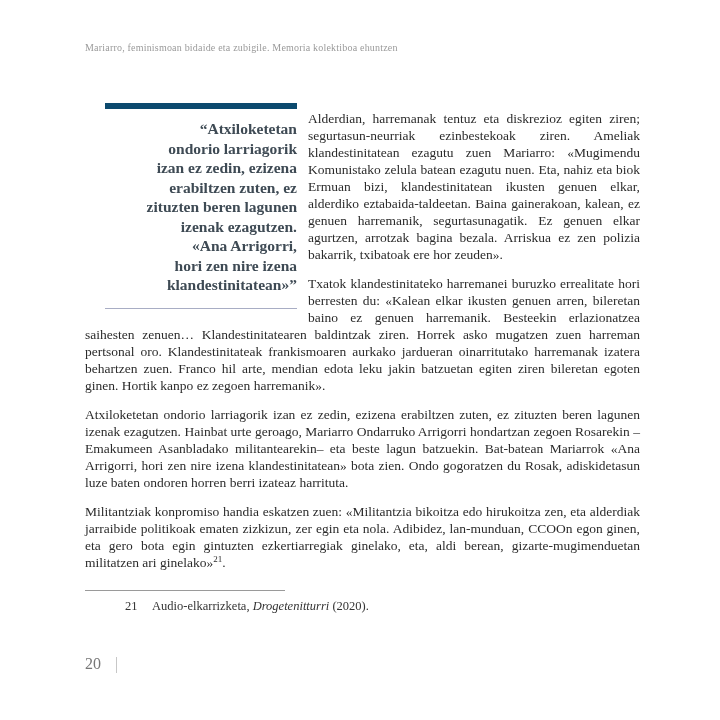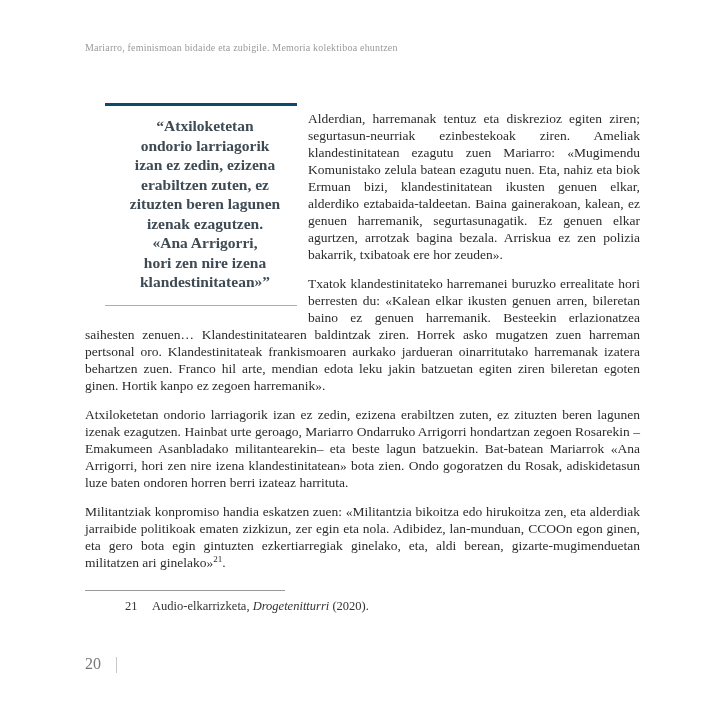--- a/index.html
+++ b/index.html
@@ -36,28 +36,28 @@
   .content p {
     margin: 12px 0 5px 0;
     text-align: justify;
     hyphens: none;
   }
   .pull-quote {
     float: left;
     width: 184px;
     margin: 5px 11px 14px 20px;
     padding: 10px 0 13px 8px;
-    border-top: 3px solid #0c4a6e;
+    border-top: 6px solid #0c4a6e;
     border-bottom: 1px solid #a8adc4;
     font-weight: bold;
     font-size: 15.5px;
     line-height: 19.5px;
     color: #3e4a54;
     white-space: pre-line;
-    text-align: center;
+    text-align: right;
   }
   sup.fn-ref {
     font-size: 9px;
     line-height: 0;
     vertical-align: super;
   }
   .footnote-rule {
     position: absolute;
     left: 85px;
     top: 590px;

